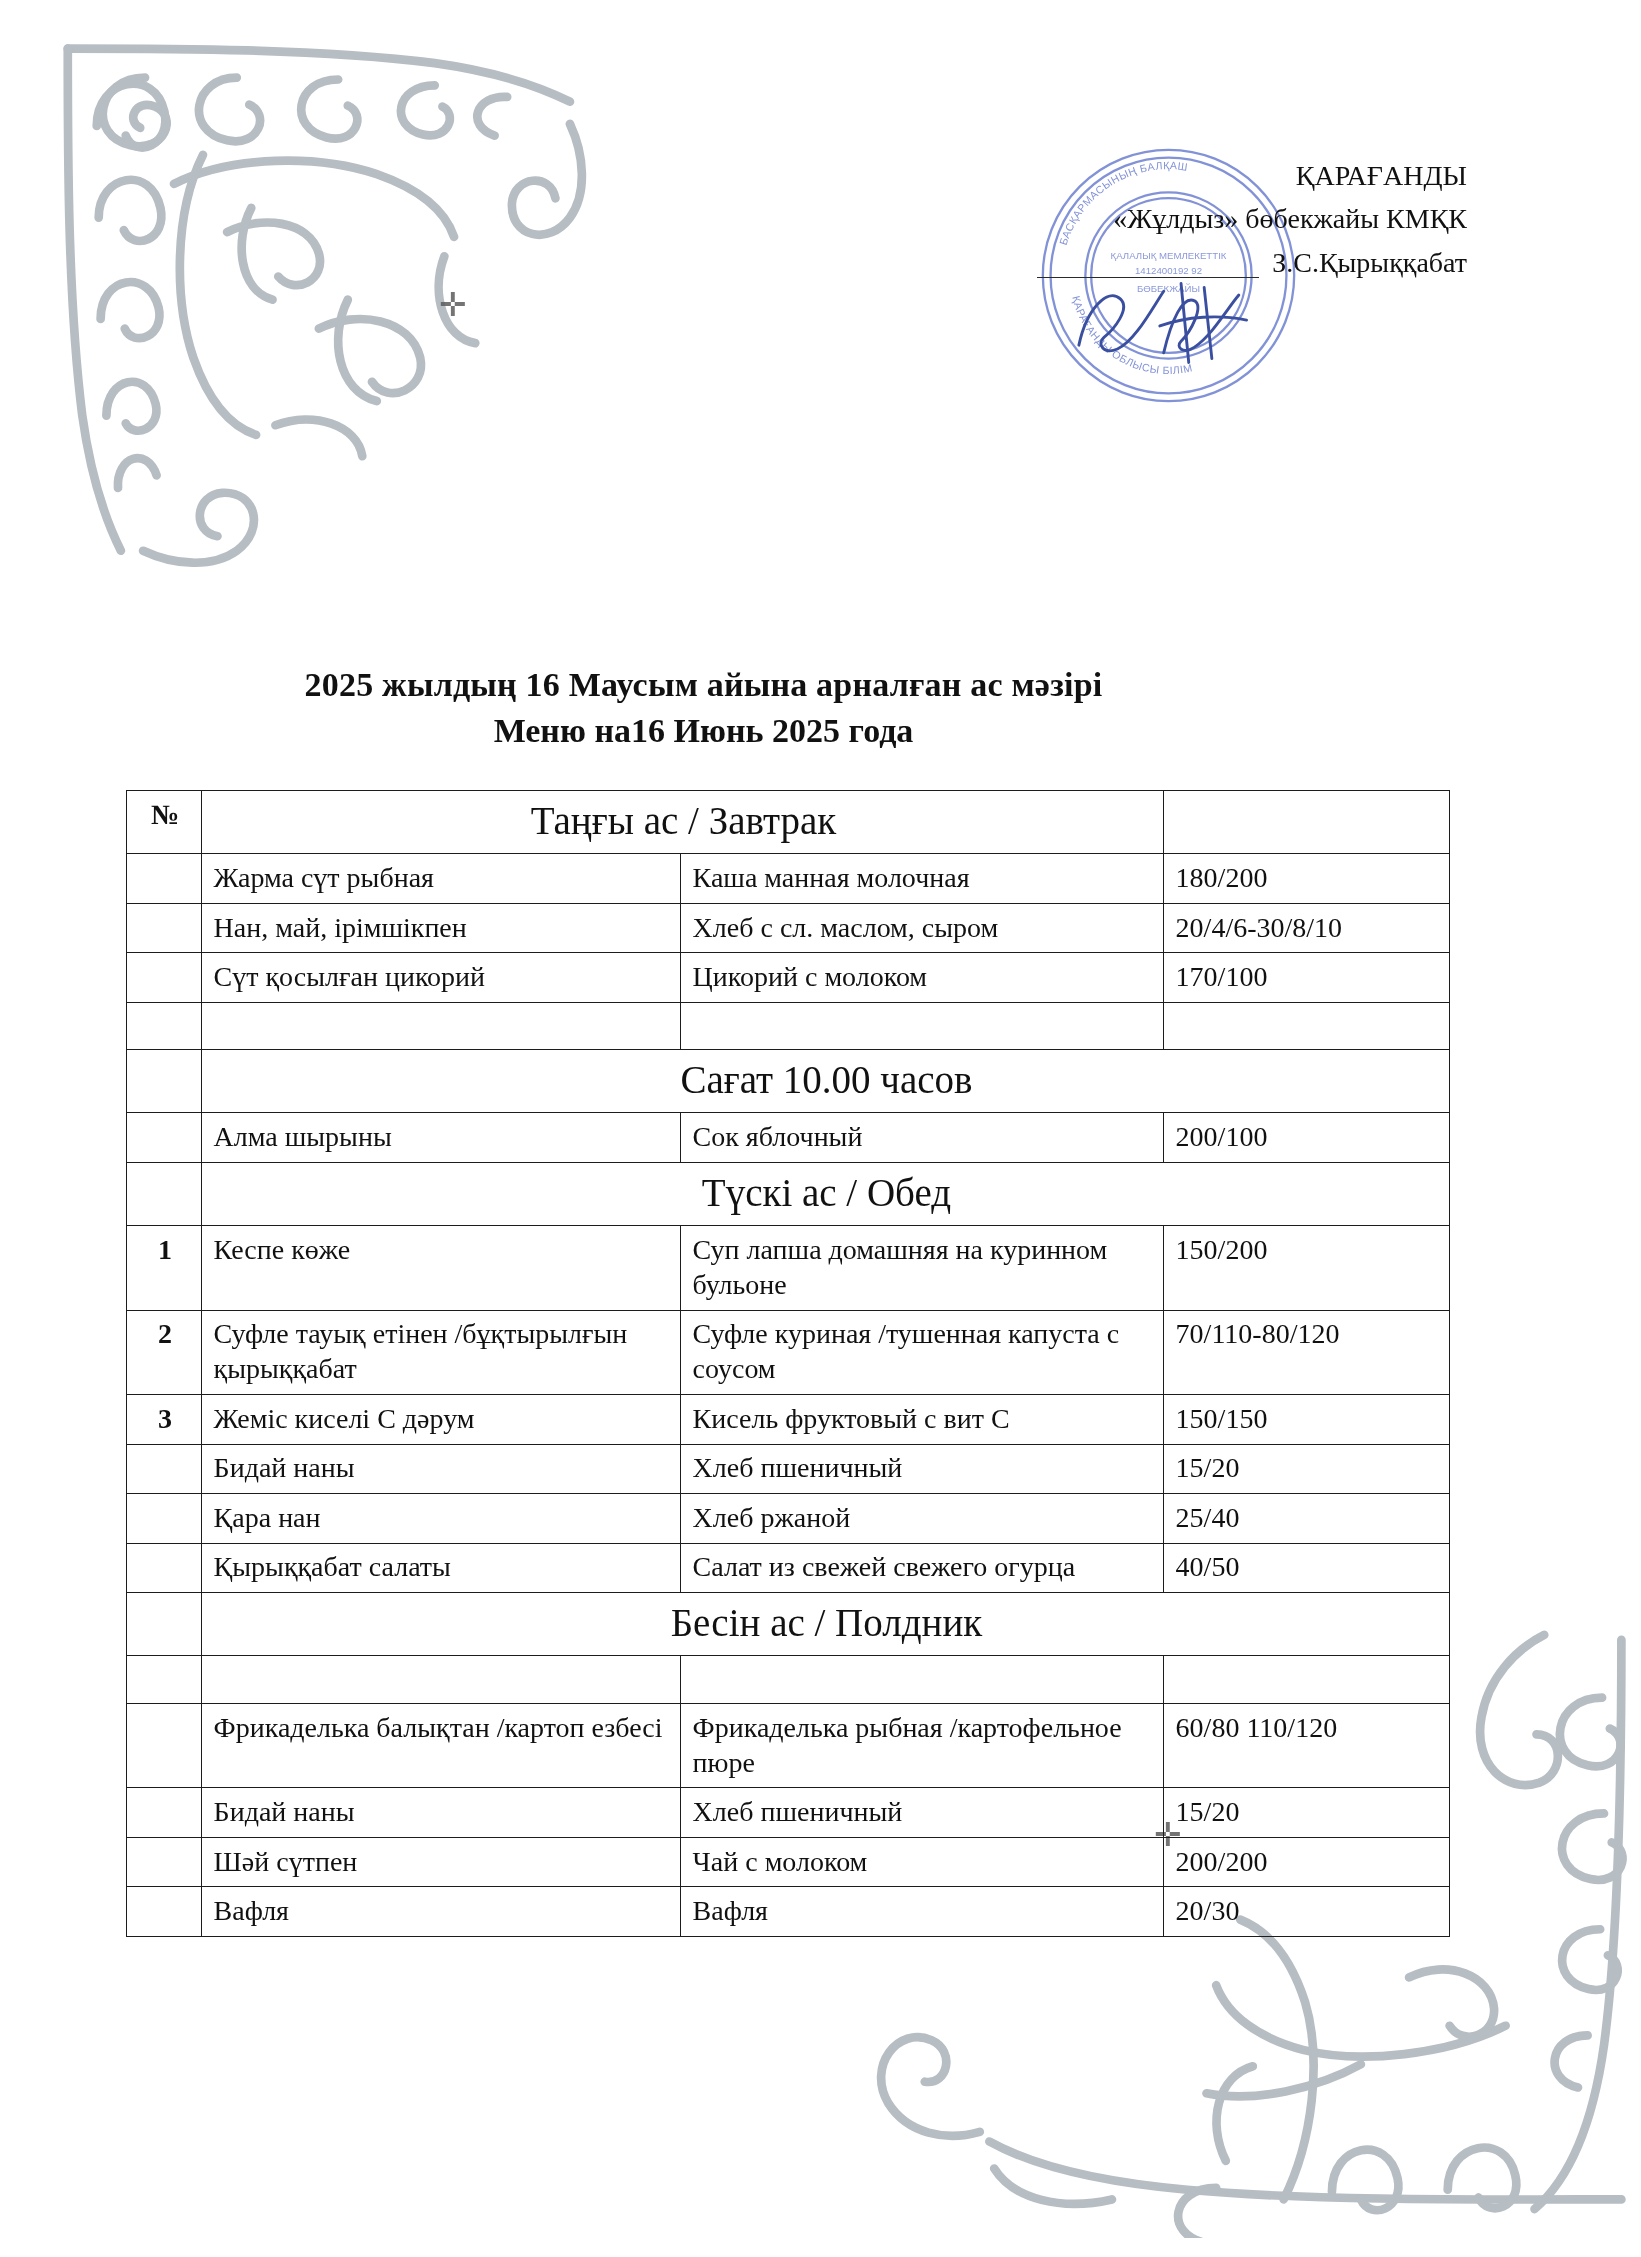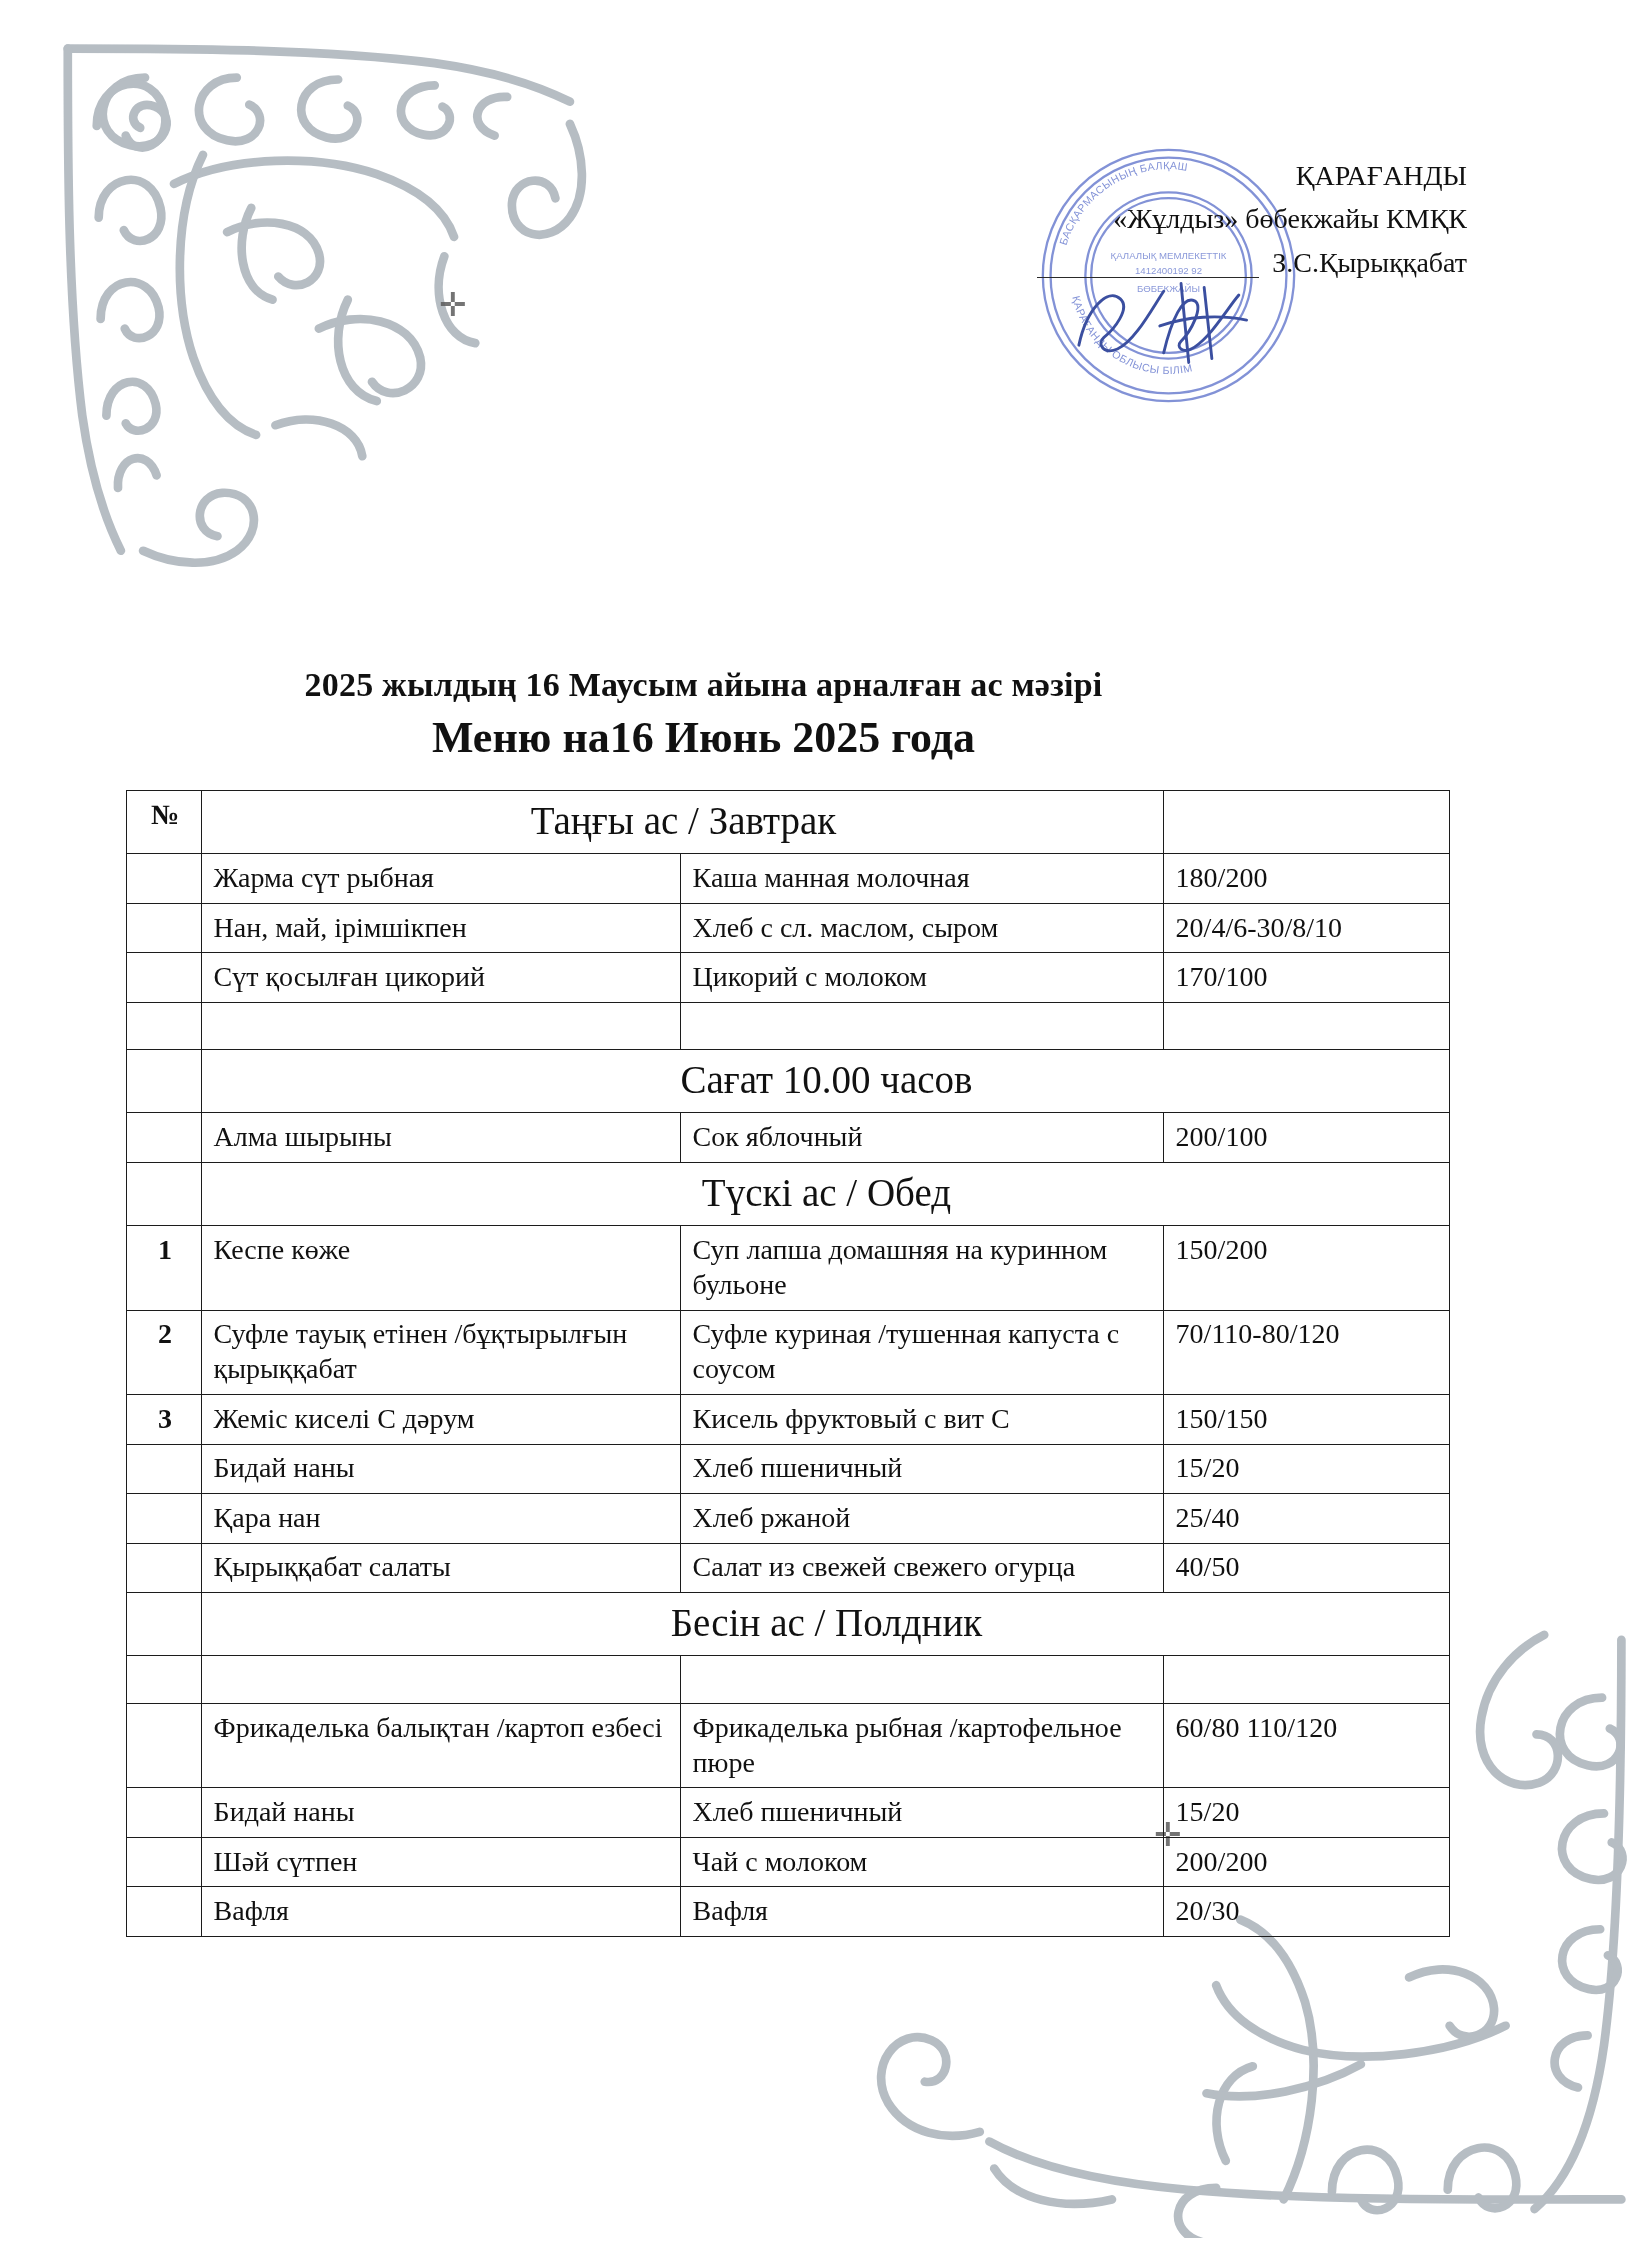--- a/index.html
+++ b/index.html
@@ -82,21 +82,21 @@
     width: 1407px;
     text-align: center;
   }
   #title-kk {
     font-size: 34px;
     font-weight: bold;
     letter-spacing: 0.2px;
     margin-bottom: 7.7px;
   }
   #title-ru {
-    font-size: 44px;
+    font-size: 34px;
     font-weight: bold;
   }
 
   
   #menu-table-wrap {
     position: absolute;
     top: 790px;
     left: 126px;
     width: 1323px;
   }

